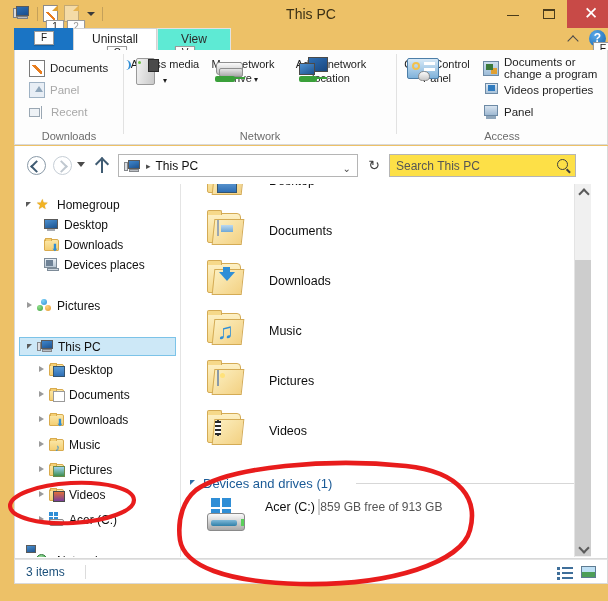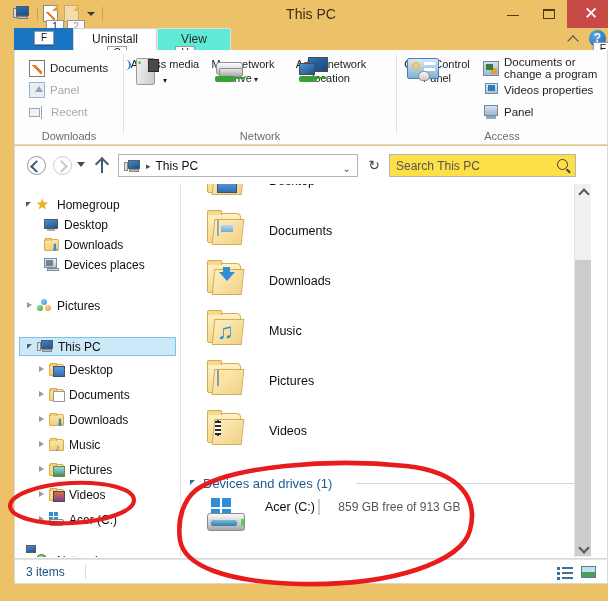--- a/index.html
+++ b/index.html
@@ -213,21 +213,21 @@
   .bigdrive .win{position:absolute;left:8px;top:0;width:20px;height:20px;display:grid;grid-template-columns:1fr 1fr;grid-template-rows:1fr 1fr;gap:2px;}
   .bigdrive .win i{background:#2f8ed6;display:block;}
   .bigdrive .bd{position:absolute;left:4px;top:15px;width:38px;height:18px;
      background:linear-gradient(#fafafa,#a9a9a9);border:1px solid #8a8a8a;border-radius:3px;box-sizing:border-box;}
   .bigdrive .strip{position:absolute;left:8px;top:22px;width:26px;height:6px;background:linear-gradient(#7fb9d8,#2e7fa8);border-radius:2px;}
   .bigdrive .led{position:absolute;right:7px;top:21px;width:3px;height:7px;background:#5ad05a;}
   .dinfo{margin-left:14px;padding-top:2px;}
   .dname{font-size:12.5px;color:#0d0d0d;}
   .dbar{width:190px;height:14px;background:#e6e6e6;border:1px solid #cfcfcf;box-sizing:border-box;margin-top:4px;}
   .dbar .fill{height:100%;background:#1e9ad6;}
-  .dfree{font-size:12px;color:#555;margin-top:3px;margin-left:18px;}
+  .dfree{font-size:12px;color:#555;margin-top:3px;}
   
   .vscroll{position:absolute;right:0;top:0;width:17px;height:373px;background:#f0f0f0;border-left:1px solid #e4e4e4;box-sizing:border-box;}
   .sb-arrow{position:absolute;left:0;width:17px;height:17px;}
   .sb-arrow.up{top:0;}
   .sb-arrow.down{bottom:0;}
   .sb-arrow .g{position:absolute;left:5px;top:6px;width:6px;height:6px;border-left:2px solid #5a5a5a;border-top:2px solid #5a5a5a;}
   .sb-arrow.up .g{transform:rotate(45deg);}
   .sb-arrow.down .g{transform:rotate(225deg);top:4px;}
   .sb-thumb{position:absolute;left:0;width:17px;background:#cdcdcd;}
   

